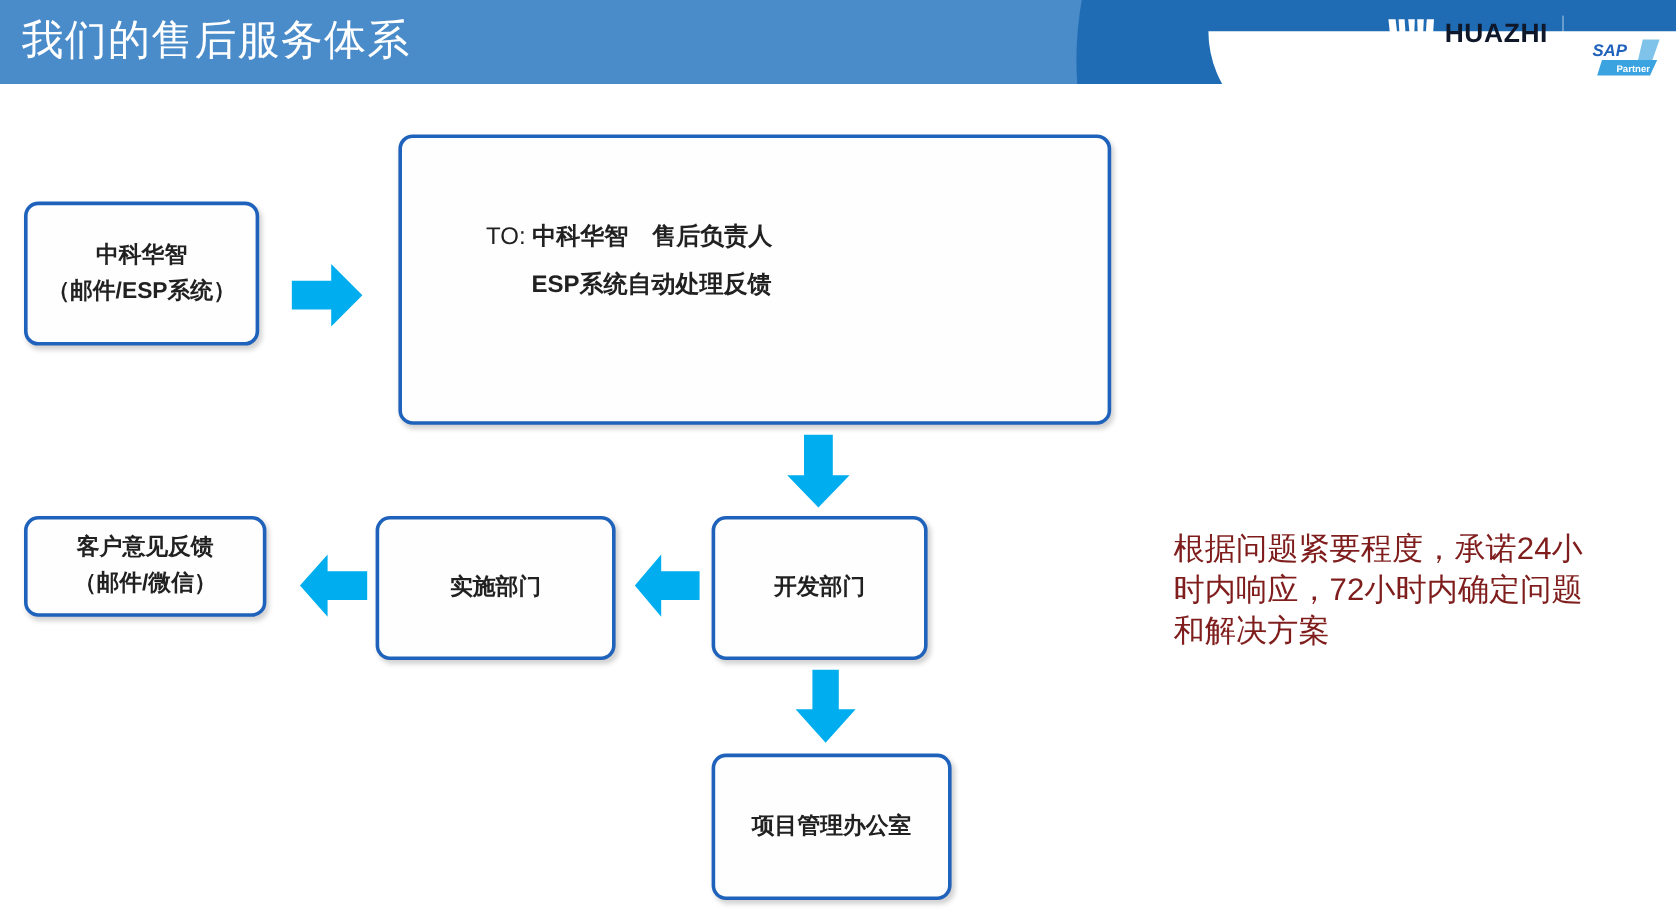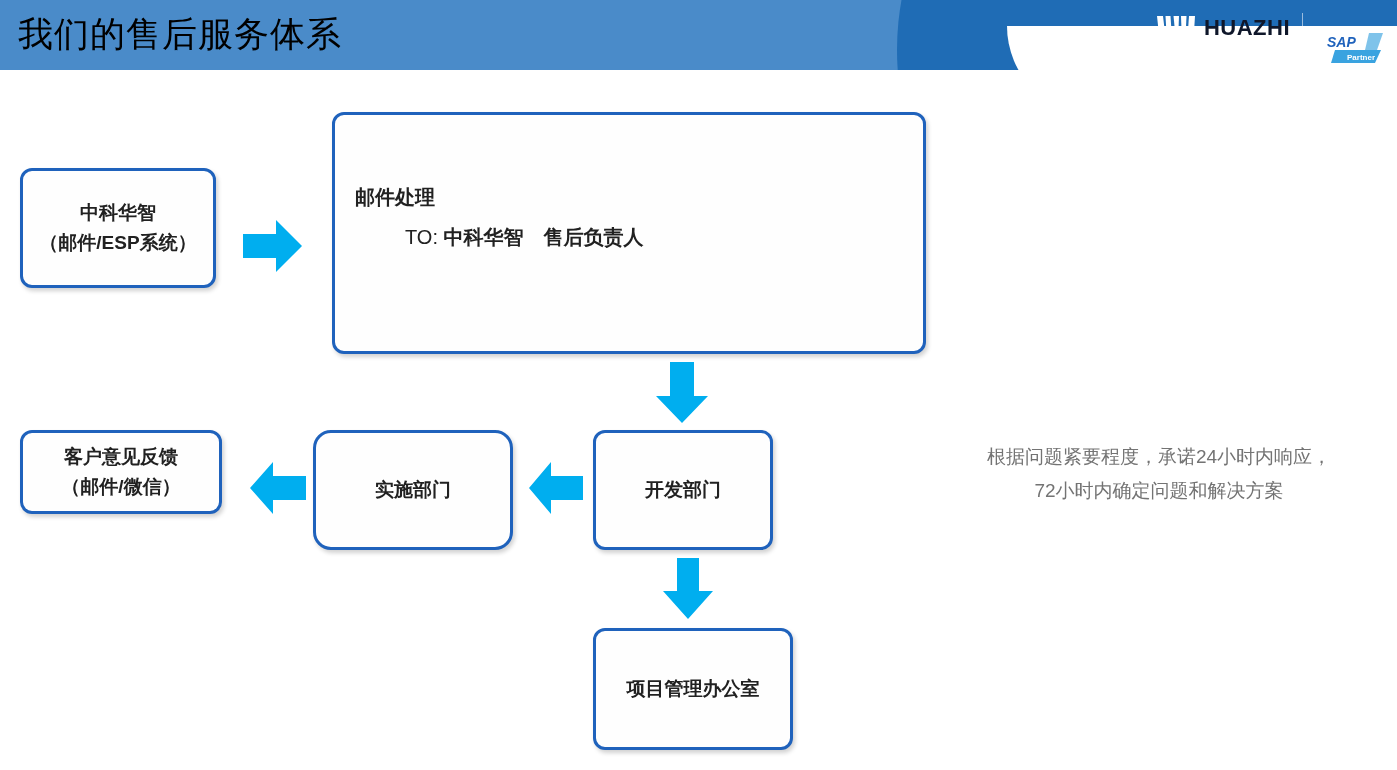--- a/index.html
+++ b/index.html
@@ -40,21 +40,21 @@
     width: 420px;
     height: 90px;
     border-radius: 0 0 0 120px;
     background: #ffffff;
   }
   .header-title {
     position: absolute;
     left: 18px;
     top: 8px;
     font-size: 35px;
-    color: #000000;
+    color: #ffffff;
     letter-spacing: 1px;
     line-height: 52px;
     white-space: nowrap;
   }
 
   
   .logo-group {
     position: absolute;
     right: 10px;
     top: 8px;
@@ -105,21 +105,21 @@
     font-size: 19px;
     line-height: 30px;
     text-align: center;
   }
   .fbox .line { white-space: nowrap; }
 
   #box-customer-feedback { left: 20px;  top: 168px; width: 196px; height: 120px; }
   #box-email-process     { left: 332px; top: 112px; width: 594px; height: 242px;
                            align-items: flex-start; justify-content: flex-start; }
   #box-customer-opinion  { left: 20px;  top: 430px; width: 202px; height: 84px; }
-  #box-impl-dept         { left: 313px; top: 430px; width: 200px; height: 120px; border-radius: 18px; }
+  #box-impl-dept         { left: 313px; top: 430px; width: 200px; height: 120px; }
   #box-dev-dept          { left: 593px; top: 430px; width: 180px; height: 120px; }
   #box-pmo               { left: 593px; top: 628px; width: 200px; height: 122px; }
 
   
   .email-text {
     padding: 62px 0 0 18px;
     text-align: left;
     font-weight: bold;
     font-size: 20px;
     line-height: 40px;
@@ -138,24 +138,23 @@
   #arrow-left-1  { left: 528px; top: 458px; }
   #arrow-left-2  { left: 249px; top: 458px; }
   #arrow-down-2  { left: 662px; top: 558px; }
 
   
   #sla-note {
     position: absolute;
     left: 978px;
     top: 440px;
     width: 362px;
-    font-size: 19px;
+    font-size: 26px;
     line-height: 34px;
-    color: #737373;
-    text-align: center;
+    color: #7f1d1d;
   }
 </style>
 </head>
 <body>
 
 <div class="header">
   <div class="header-curve"></div>
   <div class="header-curve2"></div>
 
   <div class="header-title">我们的售后服务体系</div>
@@ -188,22 +187,22 @@
   </div>
 </div>
 
 <div class="fbox" id="box-customer-feedback">
   <span class="line">中科华智</span>
   <span class="line">（邮件/ESP系统）</span>
 </div>
 
 <div class="fbox" id="box-email-process">
   <div class="email-text">
-    <div class="l1">邮件处理</div>
     <div class="l2"><span class="to-label">TO: </span><span>中科华智　售后负责人</span></div>
+    <div class="l3">ESP系统自动处理反馈</div>
   </div>
 </div>
 
 <div class="fbox" id="box-customer-opinion">
   <span class="line">客户意见反馈</span>
   <span class="line">（邮件/微信）</span>
 </div>
 
 <div class="fbox" id="box-impl-dept">
   <span class="line">实施部门</span>

